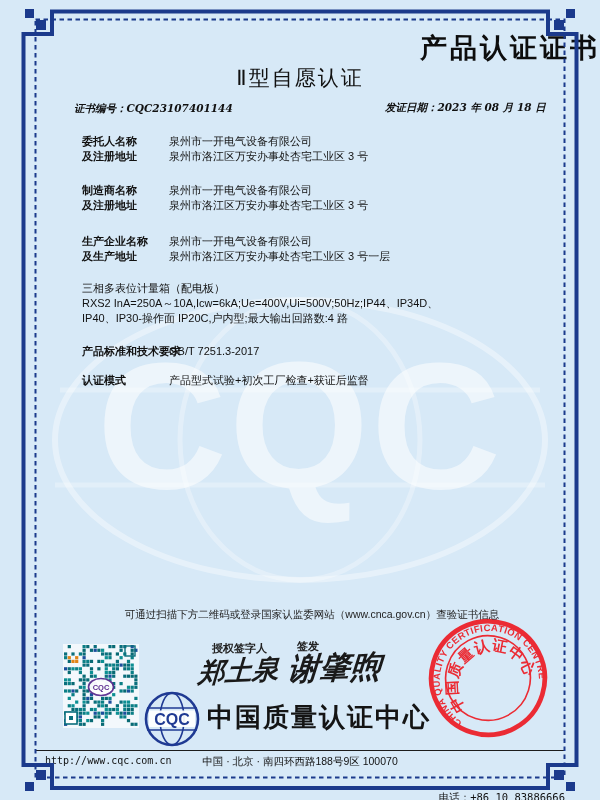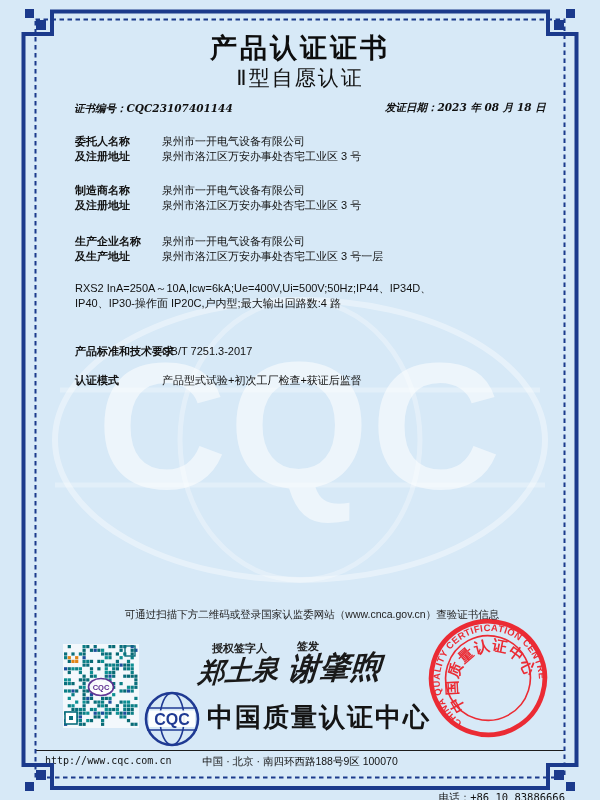--- a/index.html
+++ b/index.html
@@ -9,30 +9,30 @@
     position:relative; width:600px; height:800px;
     background:#d7e9f7; overflow:hidden; color:#111;
   }
   .frame-svg { position:absolute; left:0; top:0; z-index:3; pointer-events:none; }
   .wm { position:absolute; z-index:0; left:50%; top:425px; transform:translate(-50%,-50%);
         font-family:"Liberation Sans", sans-serif; font-weight:bold; font-size:180px;
         color:rgba(255,255,255,0.55); letter-spacing:2px; white-space:nowrap; }
   .wm-globe { position:absolute; z-index:0; left:30px; top:290px; }
   .content { position:absolute; left:0; top:0; width:600px; height:800px; z-index:2; }
 
-  .title { position:absolute; top:30px; left:0; width:100%; text-align:center;
+  .title { position:absolute; top:30px; left:0; width:100%; text-align:right;
            font-size:27px; font-weight:bold; letter-spacing:3px; color:#0d0d0d; }
   .subtitle { position:absolute; top:64px; left:0; width:100%; text-align:center;
               font-size:21px; font-weight:500; letter-spacing:2px;
               font-family:"Liberation Serif", serif; }
   .kai { font-family:"DejaVu Serif","Liberation Serif",serif; font-style:italic; font-weight:bold;text-align:right; }
   .certno { position:absolute; left:74px; top:102px; font-size:10.5px; }
   .dates { position:absolute; left:385px; top:100px; font-size:10.5px; line-height:14px; }
 
-  .field { position:absolute; left:75px; display:flex; width:470px; }
+  .field { position:absolute; left:82px; display:flex; width:470px; }
   .flabels { width:87px; flex:none; font-weight:bold; font-size:11px; line-height:15px; white-space:nowrap; }
   .fvalues { width:383px; flex:none; font-size:11px; line-height:15px; }
   .statements { position:absolute; left:69px; top:402px; font-size:11px; line-height:25px; }
   .verify { position:absolute; left:12px; top:608px; width:100%; text-align:center; font-size:10.5px; color:#222; }
 
   .qr { position:absolute; left:63px; top:644px; }
   .sig-label { position:absolute; font-size:11px; font-weight:bold; color:#222; }
   .sig { position:absolute; font-family:"DejaVu Serif","Liberation Serif",serif;
          font-style:italic; font-weight:bold; color:#1a1a1a; white-space:nowrap; }
   .orgname { position:absolute; left:207px; top:700px; font-size:26px; font-weight:600;
@@ -112,20 +112,21 @@
           <div>及生产地址</div>
         </div>
       <div class="fvalues">
           <div>泉州市一开电气设备有限公司</div>
           <div>泉州市洛江区万安办事处杏宅工业区 3 号一层</div>
         </div>
     </div>
 
     <div class="field" style="top:281px">
       <div class="fvalues">
+          <div>三相多表位计量箱（配电板）</div>
           <div>RXS2 InA=250A～10A,Icw=6kA;Ue=400V,Ui=500V;50Hz;IP44、IP34D、IP40、IP30-操作面 IP20C,户内型;最大输出回路数:4 路</div>
         </div>
     </div>
 
     <div class="field" style="top:344px">
       <div class="flabels">
           <div>产品标准和技术要求</div>
         </div>
       <div class="fvalues">
           <div>GB/T 7251.3-2017</div>

